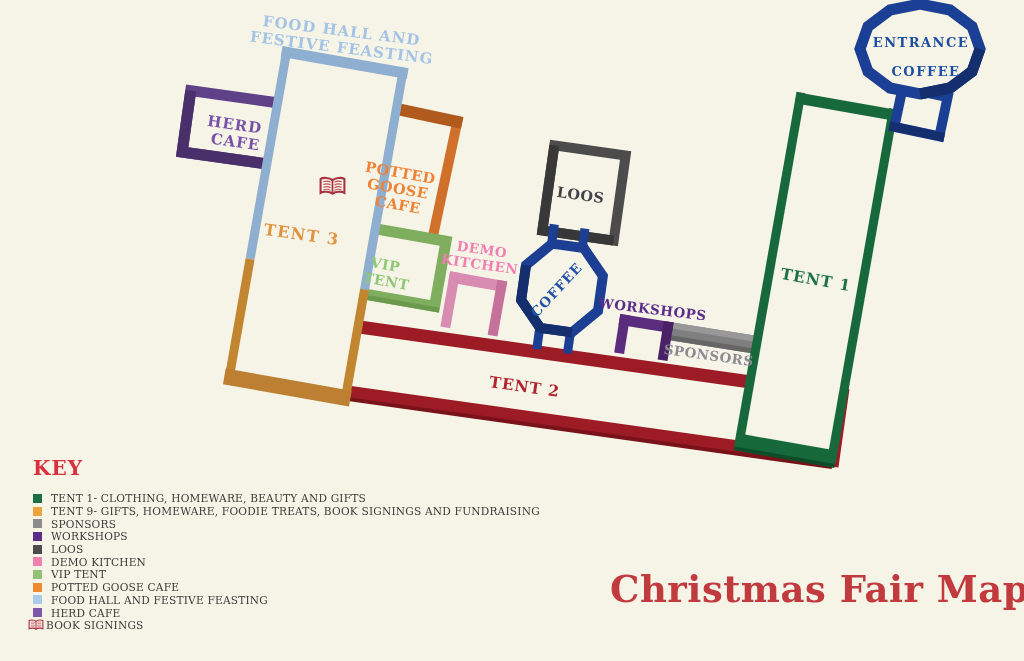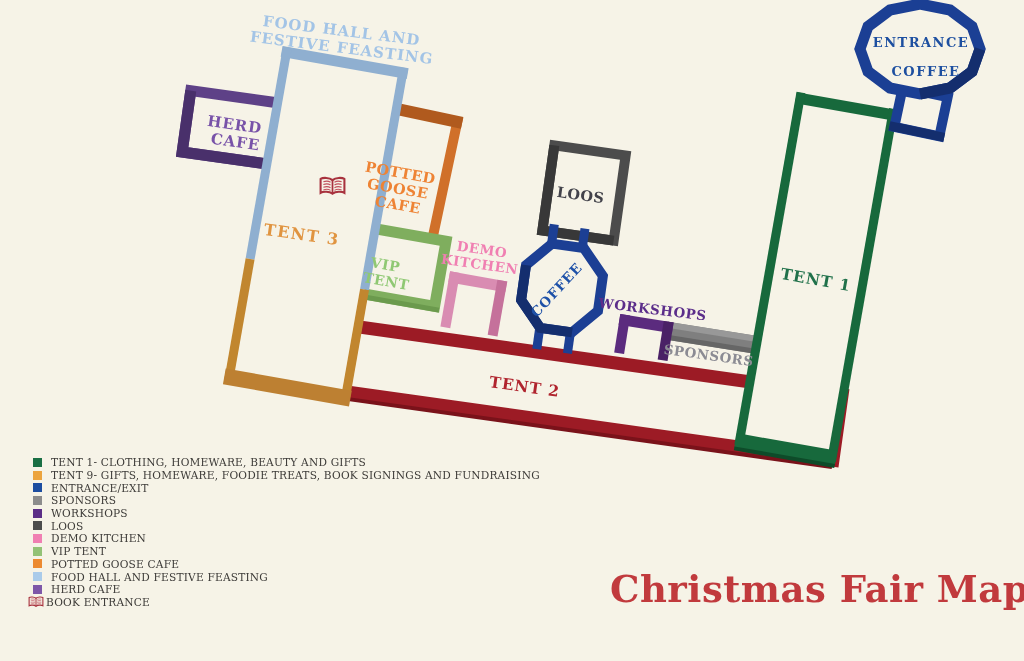--- a/index.html
+++ b/index.html
@@ -153,35 +153,31 @@
       <text fill="#8b8b93" font-size="13.5" style="letter-spacing:0.5px" x="708" y="360" transform="rotate(8 708 360)">SPONSORS</text>
       <text fill="#20714a" font-size="15.5" style="letter-spacing:1px" x="815" y="285" transform="rotate(10 815 285)">TENT 1</text>
       <text fill="#1d4fa0" font-size="13" style="letter-spacing:1.5px">
         <tspan x="924" y="47">ENTRANCE</tspan>
         <tspan x="926" y="76">COFFEE</tspan>
       </text>
     </g>
   </svg>
 
   <div class="key-panel">
+    <div class="key-heading">KEY</div>
     <div class="key-list">
         <div class="key-row">
     <span class="key-swatch" style="background: rgb(26, 111, 68);"></span>
 
     <span class="key-label">TENT 1- CLOTHING, HOMEWARE, BEAUTY AND GIFTS</span>
   </div>
         <div class="key-row">
     <span class="key-swatch" style="background: rgb(236, 164, 62);"></span>
 
     <span class="key-label">TENT 9- GIFTS, HOMEWARE, FOODIE TREATS, BOOK SIGNINGS AND FUNDRAISING</span>
-  </div>
-        <div class="key-row">
-    <span class="key-swatch" style="background: rgb(28, 77, 160);"></span>
-
-    <span class="key-label">ENTRANCE/EXIT</span>
   </div>
         <div class="key-row">
     <span class="key-swatch" style="background: rgb(140, 140, 140);"></span>
 
     <span class="key-label">SPONSORS</span>
   </div>
         <div class="key-row">
     <span class="key-swatch" style="background: rgb(91, 45, 134);"></span>
 
     <span class="key-label">WORKSHOPS</span>
@@ -214,20 +210,20 @@
         <div class="key-row">
     <span class="key-swatch" style="background: rgb(126, 87, 168);"></span>
 
     <span class="key-label">HERD CAFE</span>
   </div>
         <div class="key-row">
 
     <svg class="key-book" viewBox="0 0 34 26">
       <use href="#book-sym"></use>
     </svg>
-    <span class="key-label">BOOK ENTRANCE</span>
+    <span class="key-label">BOOK SIGNINGS</span>
   </div>
       </div>
   </div>
 
   <div class="fair-title">Christmas Fair Map</div>
 
 </div>
 
 </body></html>

